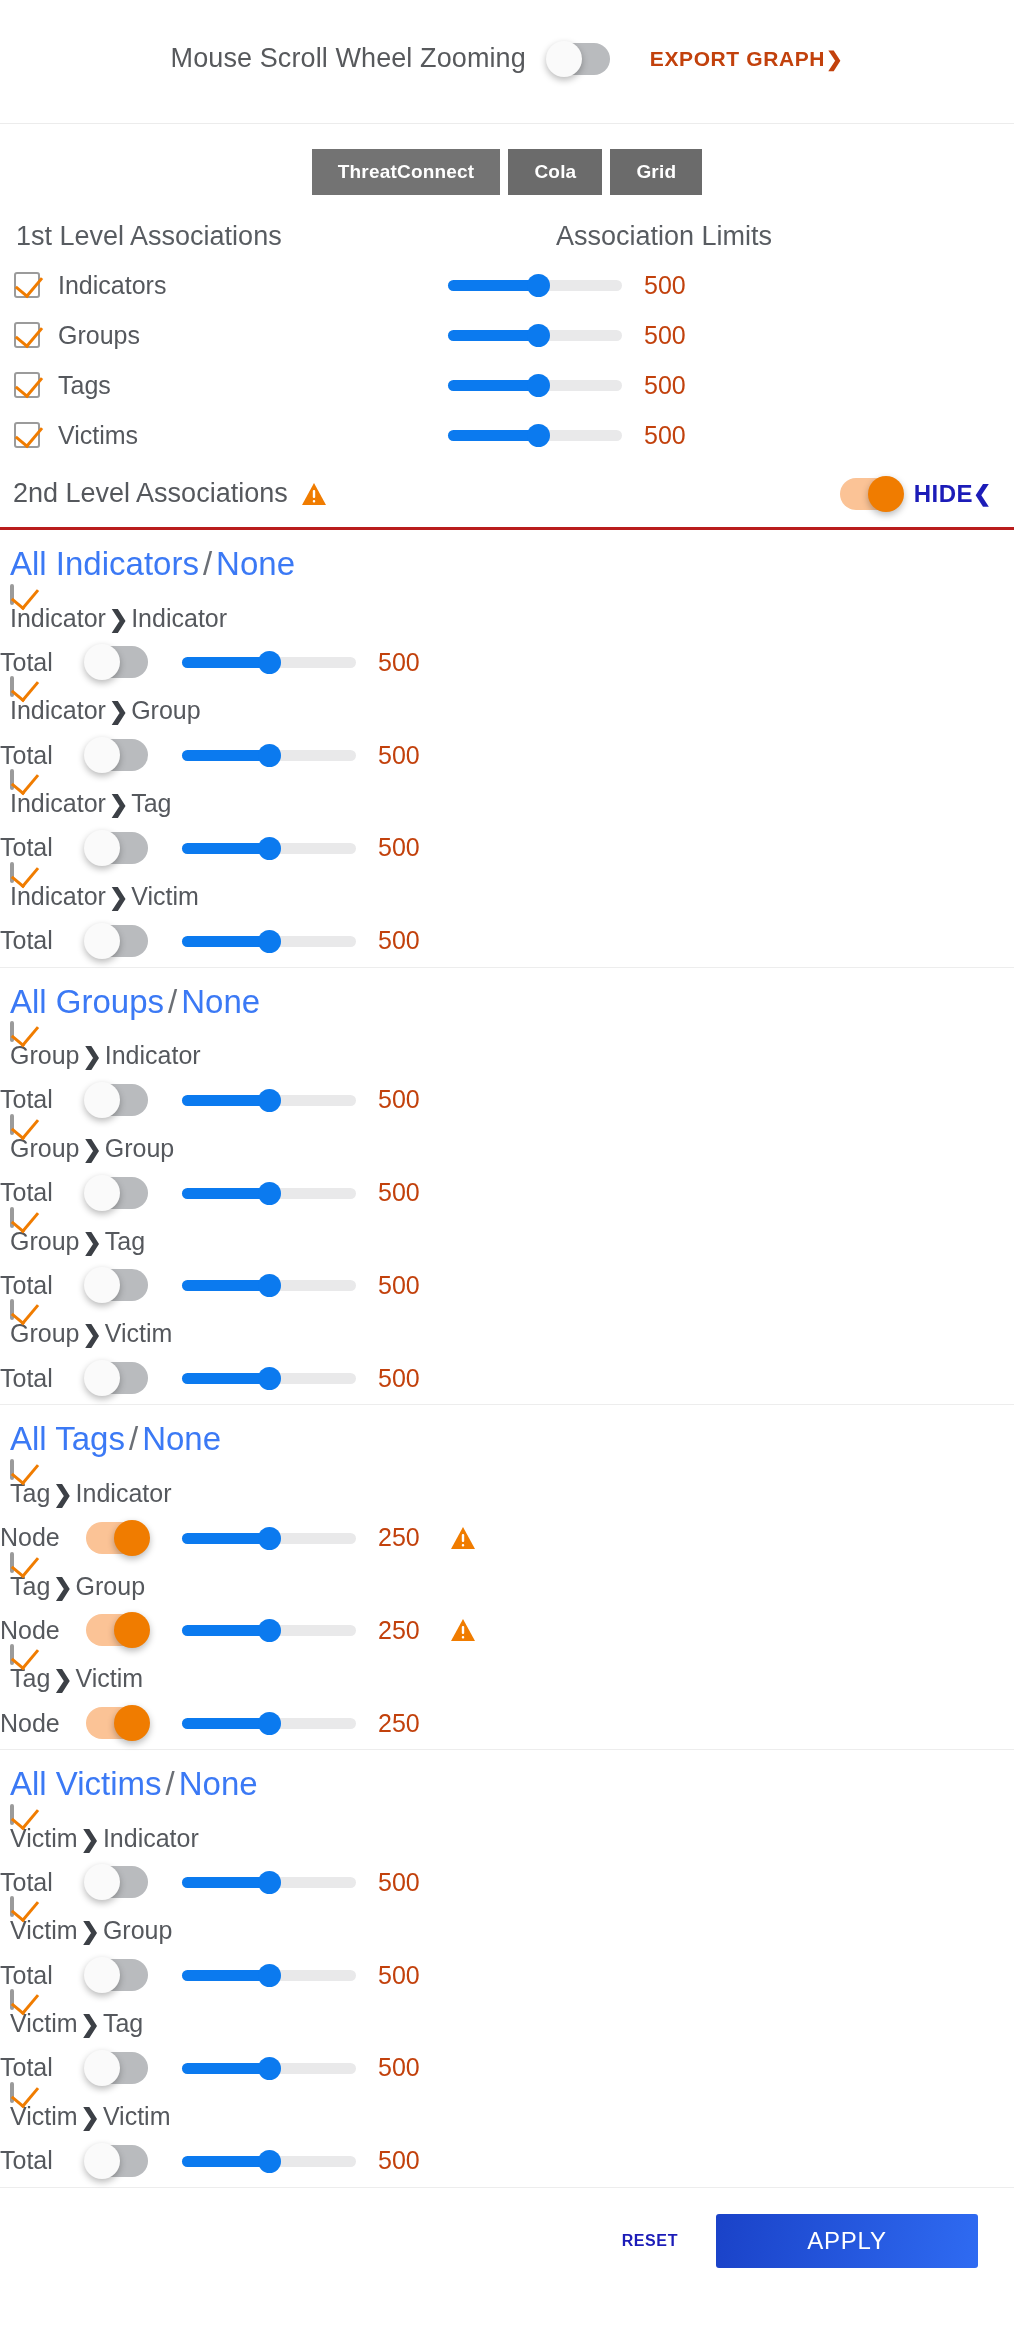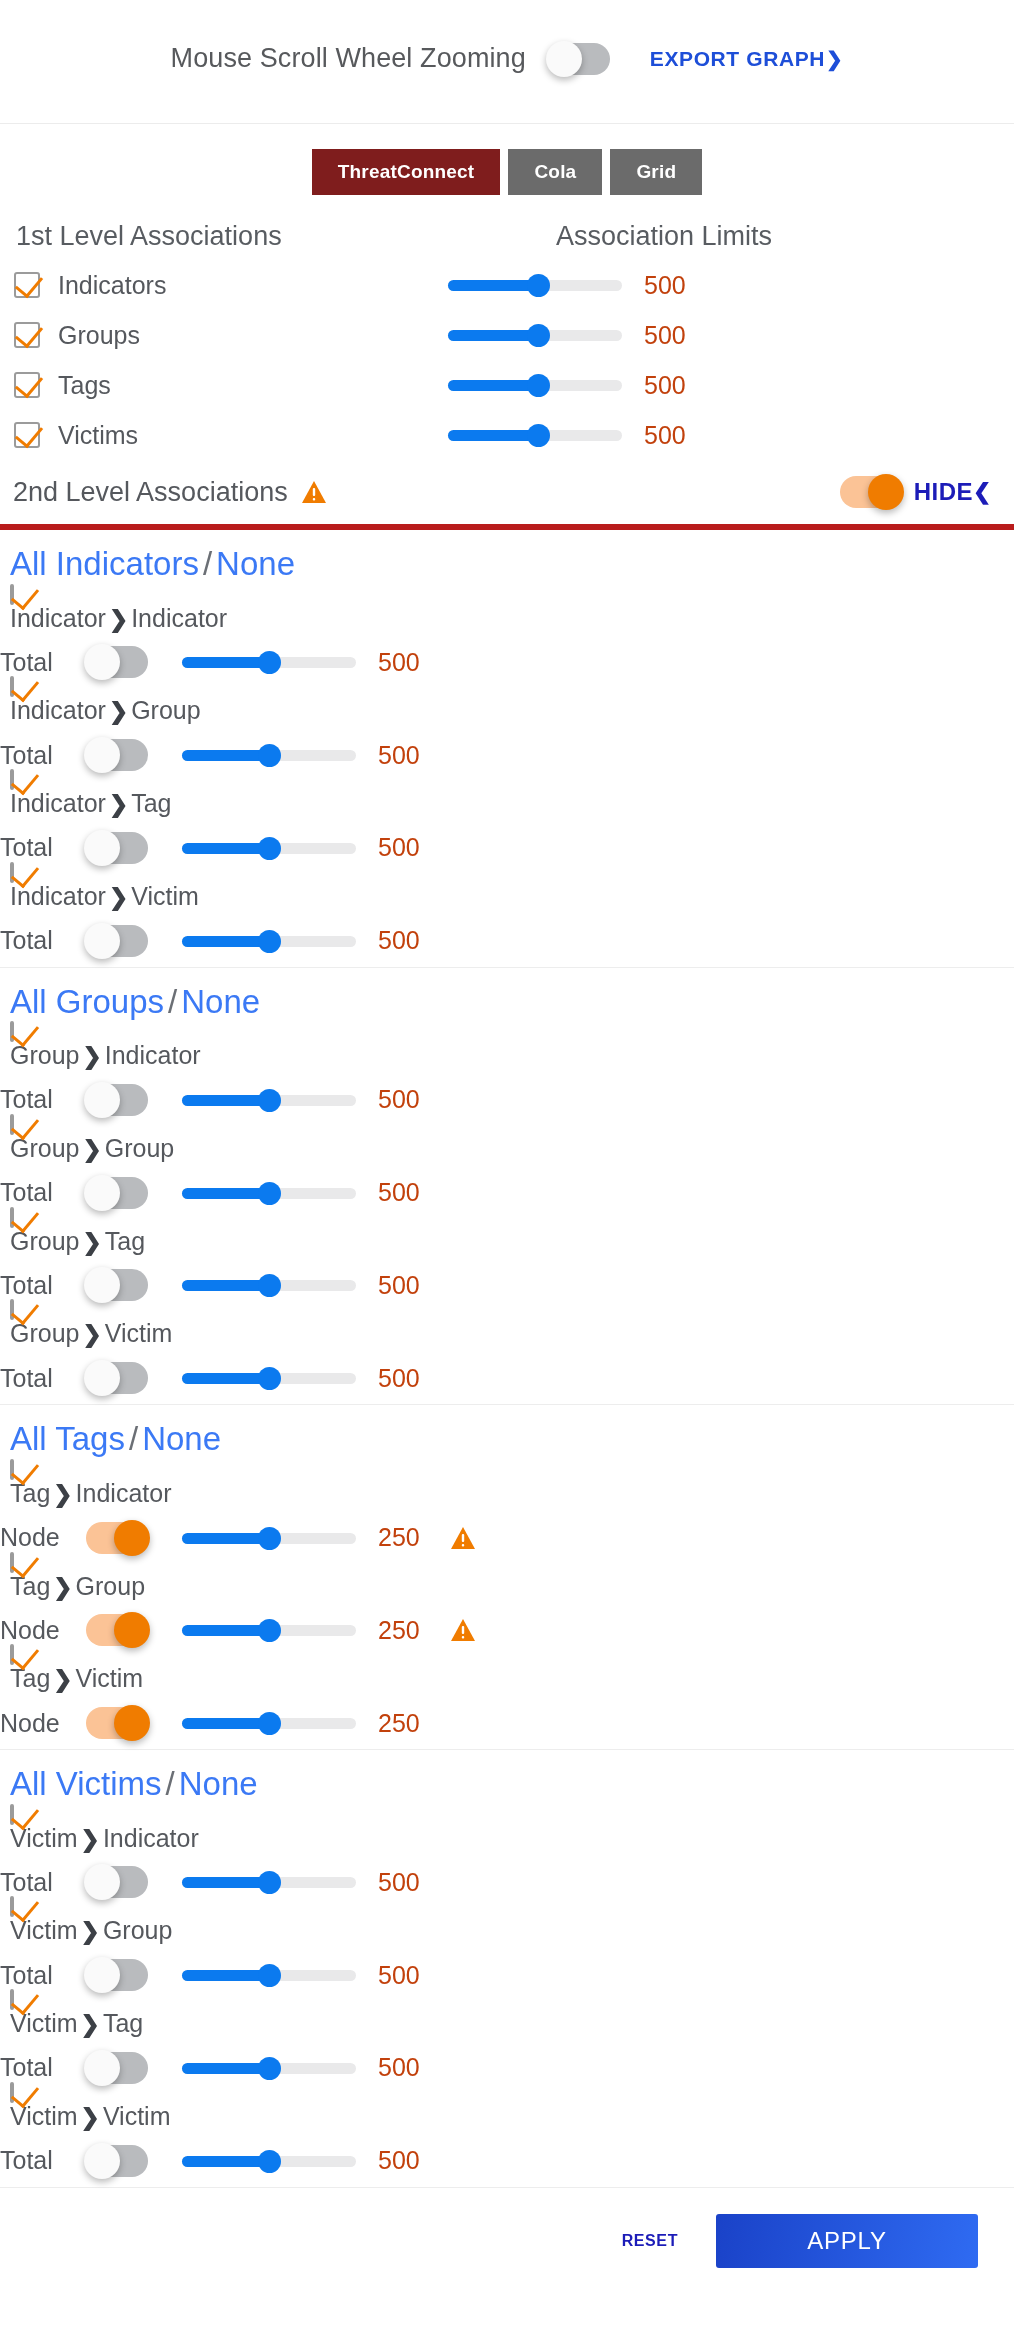--- a/index.html
+++ b/index.html
@@ -23,21 +23,21 @@
     padding-bottom: 6px;
   }
   .header-label {
     font-size: 27px;
     color: #57595c;
     letter-spacing: .1px;
   }
   .export-link {
     font-size: 21px;
     font-weight: 700;
-    color: #1d4ed8;
+    color: #c2410c;
     letter-spacing: .6px;
     margin-left: 40px;
     display: flex;
     align-items: center;
     gap: 1px;
     cursor: pointer;
   }
   .export-link .chev { font-size: 20px; line-height: 1; }
 
   
@@ -77,21 +77,21 @@
   }
   .mode-tab {
     font-size: 19px;
     font-weight: 700;
     color: #ffffff;
     background: #6b6b6b;
     padding: 12px 26px;
     cursor: pointer;
     letter-spacing: .2px;
   }
-  .mode-tab.active { background: #7f1d1d; }
+  .mode-tab.active { background: #737373; }
 
   
   .l1-head {
     display: flex;
     align-items: baseline;
     padding: 18px 0 8px 0;
   }
   .l1-head .t1 {
     font-size: 27px;
     color: #585c61;
@@ -182,21 +182,21 @@
     flex: none;
     display: inline-block;
   }
 
   
   .l2-head {
     display: flex;
     align-items: center;
     height: 70px;
     padding-left: 13px;
-    border-bottom: 6px solid #b91c1c;
+    border-bottom: 3px solid #b91c1c;
   }
   .l2-head .title {
     font-size: 27px;
     color: #55585d;
   }
   .l2-head .warn { margin-left: 13px; }
   .l2-head .spacer { flex: 1; }
   .hide-link {
     font-size: 24px;
     font-weight: 700;

